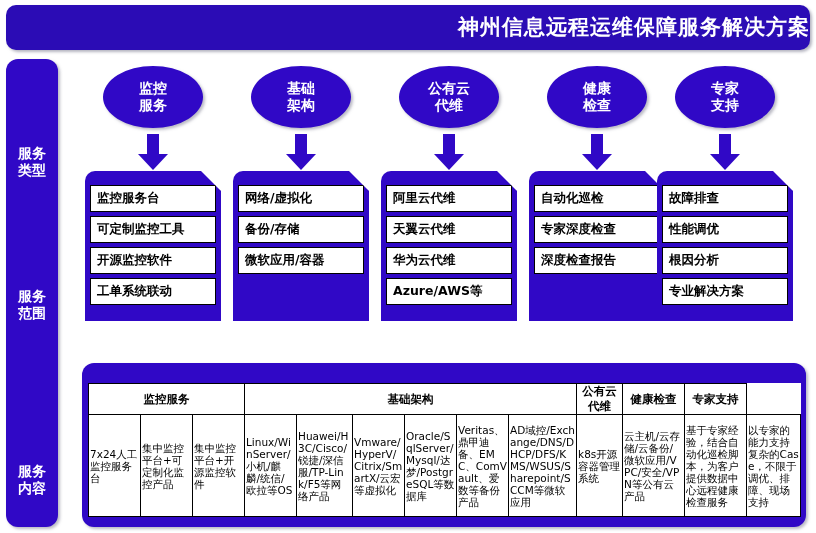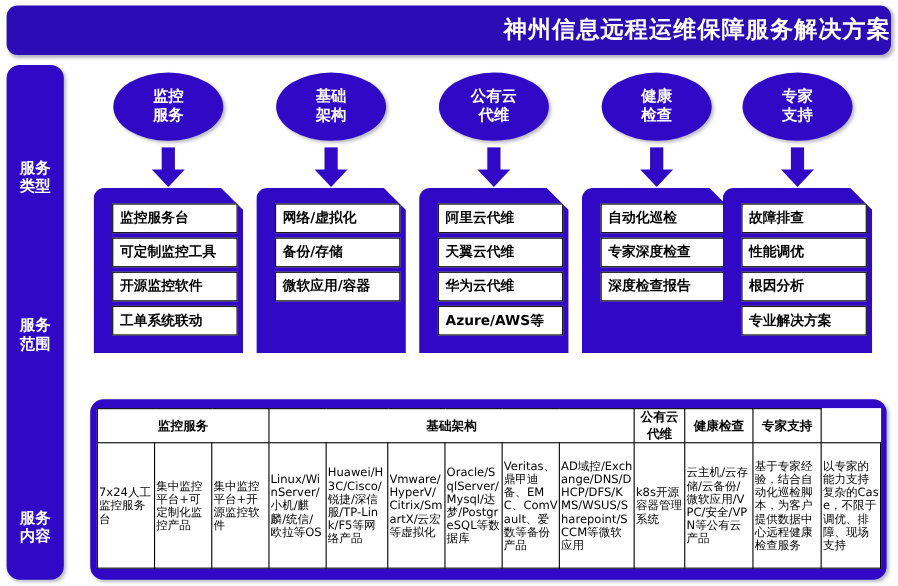--- a/index.html
+++ b/index.html
@@ -103,21 +103,21 @@
   }
 
   
   .folder {
     position: relative;
     width: 136px; height: 168px;
     margin: 1px auto 0;
     background: #3008C6;
     box-shadow: 2px 2px 3px rgba(120,120,140,0.5);
     clip-path: polygon(0 0, 116px 0, 136px 20px, 136px 150px, 0 150px);
-    padding: 14px 5px 5px 17px;
+    padding: 14px 5px 5px 5px;
     border-radius: 10px;
   }
   .folder .rows { display: flex; flex-direction: column; gap: 4px; }
   .scope-item {
     background: #ffffff;
     border: 1px solid #000000;
     height: 27px;
     display: flex; align-items: center;
     padding-left: 6px;
     font-size: 12.5px;
@@ -128,21 +128,21 @@
   }
 
   
   .table-panel {
     position: absolute;
     left: 82px; top: 363px;
     width: 724px; height: 164px;
     background: #3008C6;
     border-radius: 12px;
     box-shadow: 2px 2px 3px rgba(120,120,140,0.5);
-    padding: 8px 6px 10px 6px;
+    padding: 20px 6px 10px 6px;
   }
   table.content {
     width: 100%; height: 100%;
     border-collapse: collapse;
     background: #ffffff;
     table-layout: fixed;
   }
   table.content th, table.content td {
     border: 1px solid #000000;
     vertical-align: middle;

